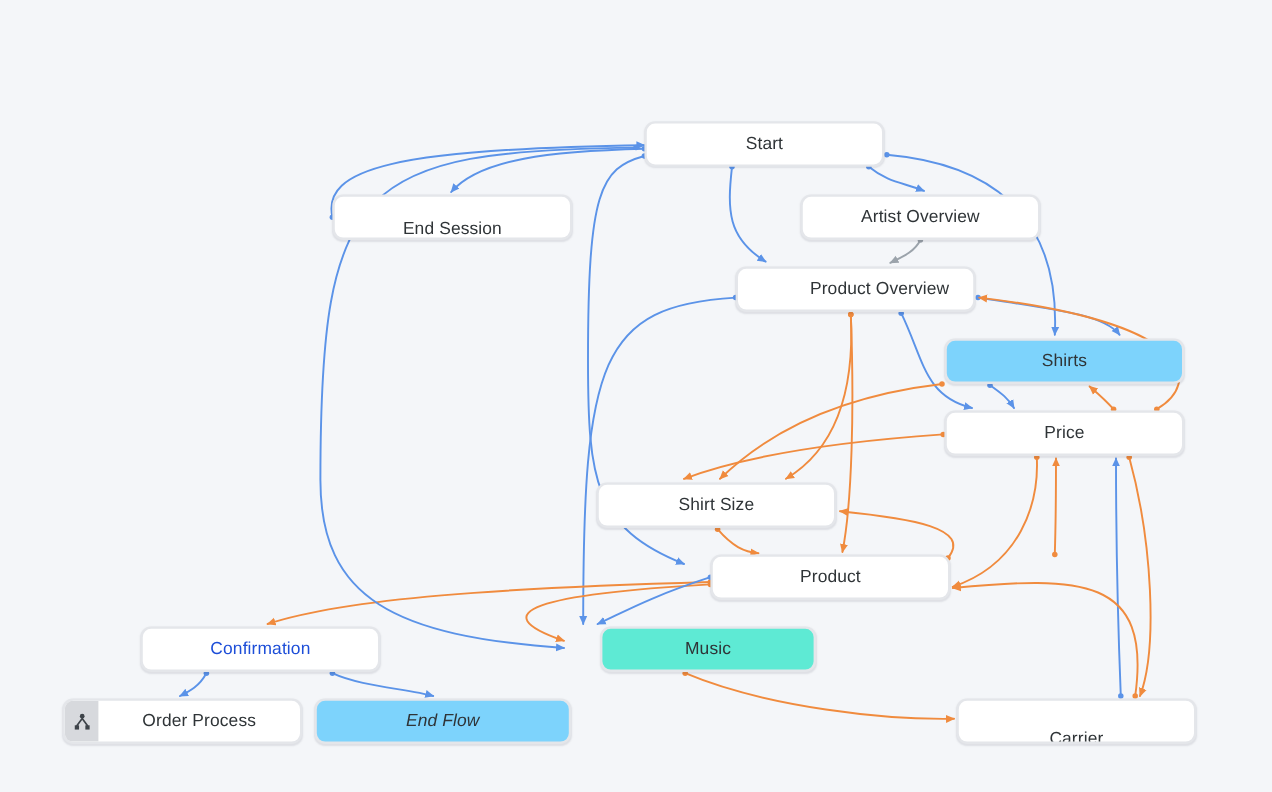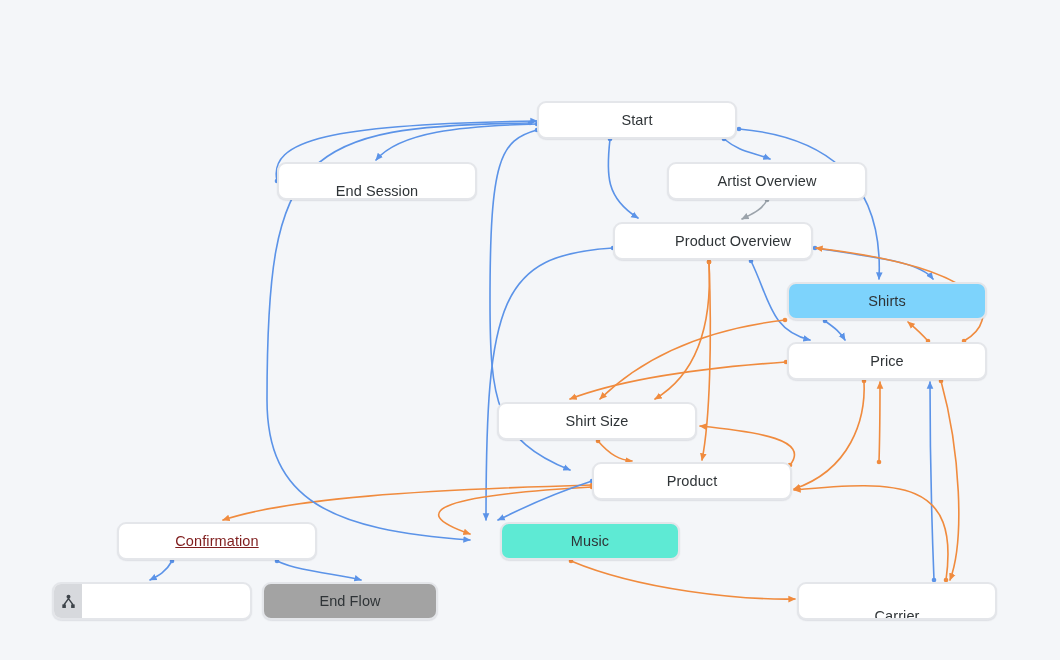--- a/index.html
+++ b/index.html
@@ -134,35 +134,36 @@
       <div class="node" style="left: 787px; top: 342px; width: 200px; height: 38px; background: rgb(255, 255, 255); border-color: rgb(228, 230, 234);">
         <div class="node-label" style="color: rgb(47, 52, 55);">Price</div>
       </div>
       <div class="node" style="left: 497px; top: 402px; width: 200px; height: 38px; background: rgb(255, 255, 255); border-color: rgb(228, 230, 234);">
         <div class="node-label" style="color: rgb(47, 52, 55);">Shirt Size</div>
       </div>
       <div class="node" style="left: 592px; top: 462px; width: 200px; height: 38px; background: rgb(255, 255, 255); border-color: rgb(228, 230, 234);">
         <div class="node-label" style="color: rgb(47, 52, 55);">Product</div>
       </div>
       <div class="node" style="left: 117px; top: 522px; width: 200px; height: 38px; background: rgb(255, 255, 255); border-color: rgb(228, 230, 234);">
-        <div class="node-label" style="color: #7f1d1d; text-decoration: underline;">Confirmation</div>
+        <div class="node-label" style="color: #1d4ed8;">Confirmation</div>
       </div>
       <div class="node" style="left: 472px; top: 522px; width: 180px; height: 38px; background: #5eead4; border-color: rgb(228, 230, 234); margin-left: 28px;">
         <div class="node-label" style="color: rgb(47, 52, 55);">Music</div>
       </div>
       <div class="node has-badge" style="left: 52px; top: 582px; width: 200px; height: 38px; background: rgb(255, 255, 255); border-color: rgb(228, 230, 234);">
         <div class="node-badge" style="background: rgb(215, 217, 221);">
   <svg width="15" height="15" viewBox="0 0 16 16" aria-hidden="true">
     <circle cx="8" cy="3" r="2.1" fill="#3d4349"></circle>
     <path d="M8 5 L3.4 11.2 M8 5 L12.6 11.2" stroke="#3d4349" stroke-width="1.5" fill="none" stroke-linecap="round"></path>
     <rect x="1.4" y="11.1" width="3.8" height="3.8" fill="#3d4349"></rect>
     <rect x="10.8" y="11.1" width="3.8" height="3.8" fill="#3d4349"></rect>
   </svg>
         </div>
+        <div class="node-label" style="color: rgb(47, 52, 55);">Order Process</div>
       </div>
-      <div class="node" style="left: 262px; top: 582px; width: 176px; height: 38px; background: #a3a3a3; border-color: rgb(228, 230, 234);">
+      <div class="node" style="left: 262px; top: 582px; width: 214px; height: 38px; background: #7dd3fc; border-color: rgb(228, 230, 234); font-style: italic;">
         <div class="node-label" style="color: rgb(47, 52, 55);">End Flow</div>
       </div>
       <div class="node" style="left: 797px; top: 582px; width: 200px; height: 38px; background: rgb(255, 255, 255); border-color: rgb(228, 230, 234);">
         <div class="node-label" style="color: rgb(47, 52, 55); margin-top: 29px;">Carrier</div>
       </div>
     </div>
 </div>
 
 </body></html>

